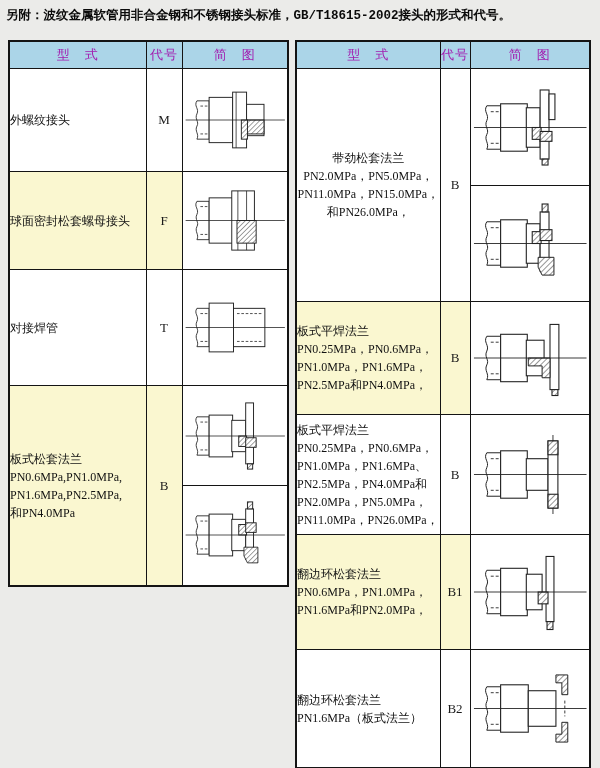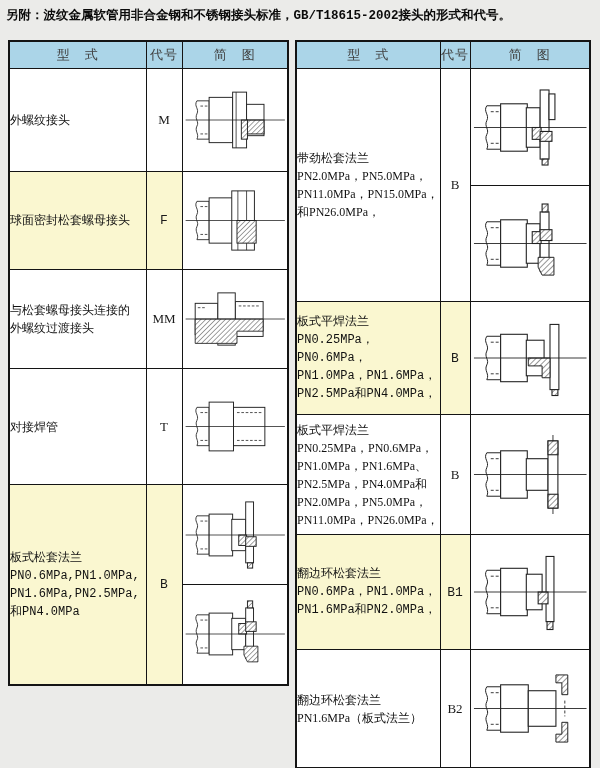--- a/index.html
+++ b/index.html
@@ -21,30 +21,30 @@
   table.ftable{
     border-collapse:collapse;table-layout:fixed;background:#fff;
     border:2px solid #141414;
   }
   table.ftable td, table.ftable th{
     border:1px solid #141414;padding:0;overflow:hidden;
   }
   th.hdr{
     background:var(--header-bg,#abd5e8);
     font-weight:normal;font-size:13px;height:26px;
-    letter-spacing:1px;color:#404040;
+    letter-spacing:1px;color:#a21caf;
   }
   td.type-cell{
     font-size:12px;line-height:18px;vertical-align:middle;
     padding:3px 3px 3px 9px;white-space:pre-line;margin-left:40px;
   }
   td.code-cell{
     text-align:center;vertical-align:middle;font-size:13px;color:#1a1a1a;
   }
-  td.hl{background:var(--highlight-bg,#faf7d0);font-family:Liberation Mono, monospace;}
+  td.hl{background:var(--highlight-bg,#faf7d0);}
   td.diagram-cell{background:#fff;}
   .dwrap{display:flex;flex-direction:column;width:100%;height:100%;}
   .dsub{flex:1 1 auto;min-height:0;}
   .dsub + .dsub{border-top:1px solid #141414;}
   .dsub svg{display:block;width:100%;height:100%;}
   #hatch-defs{position:absolute;width:0;height:0;}
 </style>
 </head>
 <body style="background: rgb(235, 235, 233);">
 
@@ -111,40 +111,20 @@
                   <line x1="63" y1="8" x2="63" y2="76" stroke="#222" stroke-width="0.9"></line>
                   <line x1="73" y1="8" x2="73" y2="76" stroke="#222" stroke-width="0.9"></line>
                   <rect x="62" y="42" width="22" height="26" fill="url(#hatch)" stroke="#222" stroke-width="1.1"></rect>
                   <line x1="3" y1="42" x2="117" y2="42" stroke="#222" stroke-width="0.9"></line>
                 </svg>
               </div>
             </div>
           </td>
         </tr>
         <tr>
-          <td class="type-cell" style="height: 98px;">与松套螺母接头连接的
-外螺纹过渡接头</td>
-          <td class="code-cell">MM</td>
-          <td class="diagram-cell">
-            <div class="dwrap">
-              <div class="dsub" style="height: 98px;">
-                <svg viewBox="0 0 120 84" preserveAspectRatio="xMidYMid meet">
-                  <rect x="14" y="24" width="26" height="36" fill="#fff" stroke="#222" stroke-width="1.1"></rect>
-                  <line x1="17" y1="29" x2="25" y2="29" stroke="#222" stroke-width="0.9" stroke-dasharray="3 2"></line>
-                  <rect x="60" y="22" width="32" height="40" fill="#fff" stroke="#222" stroke-width="1.1"></rect>
-                  <line x1="64" y1="27" x2="88" y2="27" stroke="#222" stroke-width="0.9" stroke-dasharray="3 2"></line>
-                  <rect x="40" y="12" width="20" height="60" fill="#fff" stroke="#222" stroke-width="1.1"></rect>
-                  <polygon points="14,42 92,42 92,56 62,56 62,70 14,70" fill="url(#hatch)" stroke="#222" stroke-width="1"></polygon>
-                  <line x1="3" y1="42" x2="117" y2="42" stroke="#222" stroke-width="0.9"></line>
-                </svg>
-              </div>
-            </div>
-          </td>
-        </tr>
-        <tr>
           <td class="type-cell" style="height: 115px;">对接焊管</td>
           <td class="code-cell">T</td>
           <td class="diagram-cell">
             <div class="dwrap">
               <div class="dsub" style="height: 115px;">
                 <svg viewBox="0 0 120 84" preserveAspectRatio="xMidYMid meet">
                   <path d="M30 20 H16 c-4 6 3 9 0 15 c-3 6 3 9 0 14 c-3 6 3 9 0 15 H30 V20" fill="#fff" stroke="#222" stroke-width="1"></path>
                   <line x1="20" y1="26" x2="29" y2="26" stroke="#222" stroke-width="0.9" stroke-dasharray="3 2"></line>
                   <line x1="20" y1="58" x2="29" y2="58" stroke="#222" stroke-width="0.9" stroke-dasharray="3 2"></line>
                   <rect x="30" y="14" width="28" height="56" fill="#fff" stroke="#222" stroke-width="1.1"></rect>
@@ -207,21 +187,21 @@
       </colgroup>
       <thead>
         <tr>
           <th class="hdr">型　式</th>
           <th class="hdr">代号</th>
           <th class="hdr">简　图</th>
         </tr>
       </thead>
       <tbody>
         <tr>
-          <td class="type-cell" style="height: 232px;">带劲松套法兰
+          <td class="type-cell" style="height: 232px; text-align: center;">带劲松套法兰
 PN2.0MPa，PN5.0MPa，
 PN11.0MPa，PN15.0MPa，
 和PN26.0MPa，</td>
           <td class="code-cell">B</td>
           <td class="diagram-cell">
             <div class="dwrap">
               <div class="dsub" style="height: 115px;">
                 <svg viewBox="0 0 120 84" preserveAspectRatio="xMidYMid meet">
                   <path d="M30 20 H16 c-4 6 3 9 0 15 c-3 6 3 9 0 14 c-3 6 3 9 0 15 H30 V20" fill="#fff" stroke="#222" stroke-width="1"></path>
                   <line x1="20" y1="26" x2="29" y2="26" stroke="#222" stroke-width="0.9" stroke-dasharray="3 2"></line>

